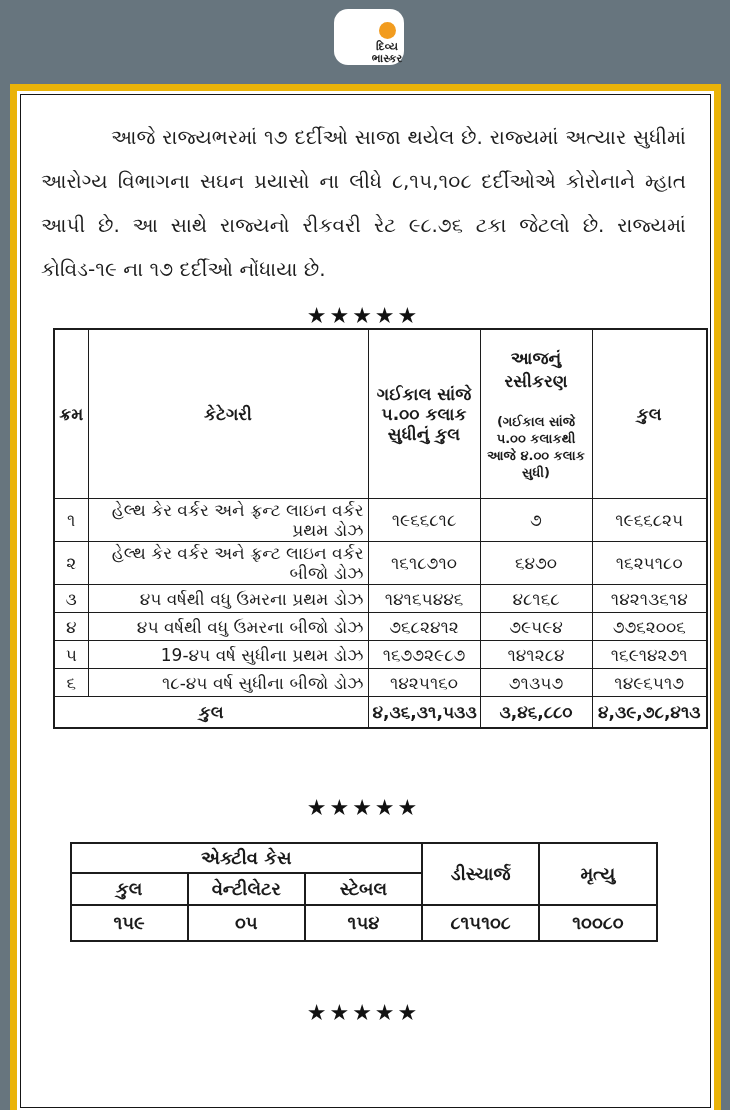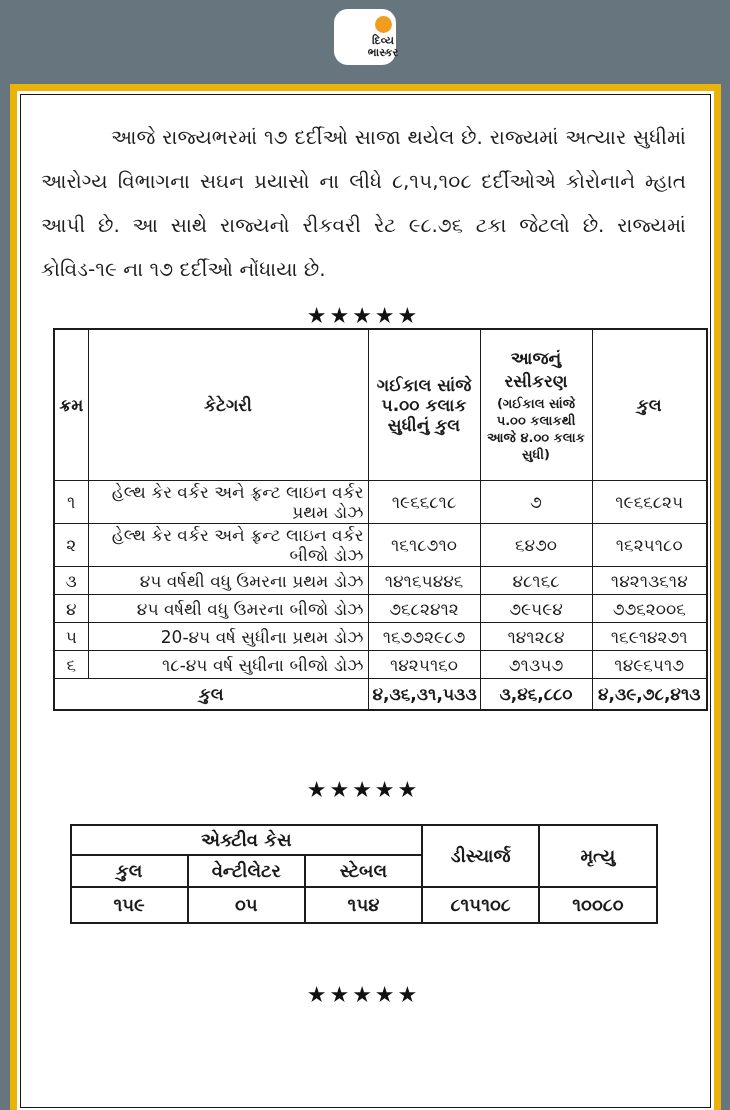--- a/index.html
+++ b/index.html
@@ -6,23 +6,23 @@
   html,body { width:730px; height:1110px; }
   body {
     background:#67757e;
     font-family:"DejaVu Sans","Liberation Sans",sans-serif;
     color:#1a1a1a;
     position:relative;
     overflow:hidden;
   }
   
   .logo {
-    position:absolute; top:9px; left:334px; width:62px; height:56px;
+    position:absolute; top:9px; left:334px; width:70px; height:56px;
     background:#ffffff; border-radius:14px;
-    display:flex; flex-direction:column; align-items:center; justify-content:center;
+    display:flex; flex-direction:column; align-items:center; justify-content:flex-end;
     z-index:3;
     padding-left:36px;
   }
   .logo-dot { width:17px; height:17px; border-radius:50%; margin-bottom:2px; }
   .logo-text { font-size:11px; line-height:12px; font-weight:bold; color:#222; text-align:center; }
   
   .paper {
     position:absolute; left:10px; top:84px; width:711px; height:1034px;
     background:#ffffff; border:7px solid #eab308;
   }
@@ -38,21 +38,21 @@
   .stars { text-align:center; font-size:22px; letter-spacing:3px; color:#111; }
   .stars-1 { margin-top:8px; }
   .stars-2 { margin-top:66px; }
   .stars-3 { margin-top:58px; }
   .section-heading { font-weight:bold; font-size:21px; margin:16px 0 12px 2px; }
   
   table { border-collapse:collapse; table-layout:fixed; }
   .vax-table { width:653px; margin-left:12px; border:2px solid #1c1c1c; }
   .vax-table th, .vax-table td { border:1.5px solid #1c1c1c; vertical-align:middle; }
   .vax-table th { font-size:17px; font-weight:bold; text-align:center; padding:17px 3px; height:108px; }
-  .vax-table .th-note { display:block; font-size:13px; line-height:17px; font-weight:bold; margin-top:2px; }
+  .vax-table .th-note { display:block; font-size:13px; line-height:17px; font-weight:bold; margin-top:20px; }
   .vax-table .th-main { display:block; font-size:17px; line-height:23px; }
   .vax-table td { font-size:17px; height:28px; padding:1px 4px; }
   .vax-table td.num, .vax-table td.sn { text-align:center; }
   .vax-table td.cat { text-align:right; padding-left:7px; }
   .vax-table tr.total td { font-weight:bold; height:31px; text-align:center; font-size:17px; }
   .col-sn{width:34px;} .col-cat{width:280px;} .col-y{width:112px;} .col-t{width:112px;} .col-tot{width:115px;}
   
   .patients-heading { text-align:center; font-weight:bold; font-size:22px; margin-top:46px; }
   .pat-table { width:588px; margin:22px auto 0 auto; border:2px solid #1c1c1c; }
   .pat-table th, .pat-table td { border:2px solid #1c1c1c; text-align:center; font-weight:bold; vertical-align:middle; }
@@ -123,21 +123,21 @@
         </tr>
         <tr>
           <td class="sn">૪</td>
           <td class="cat">૪૫ વર્ષથી વધુ ઉમરના બીજો ડોઝ</td>
           <td class="num">૭૬૮૨૪૧૨</td>
           <td class="num">૭૯૫૯૪</td>
           <td class="num">૭૭૬૨૦૦૬</td>
         </tr>
         <tr>
           <td class="sn">૫</td>
-          <td class="cat">20-૪૫ વર્ષ સુધીના પ્રથમ ડોઝ</td>
+          <td class="cat">19-૪૫ વર્ષ સુધીના પ્રથમ ડોઝ</td>
           <td class="num">૧૬૭૭૨૯૮૭</td>
           <td class="num">૧૪૧૨૮૪</td>
           <td class="num">૧૬૯૧૪૨૭૧</td>
         </tr>
         <tr>
           <td class="sn">૬</td>
           <td class="cat">૧૮-૪૫ વર્ષ સુધીના બીજો ડોઝ</td>
           <td class="num">૧૪૨૫૧૬૦</td>
           <td class="num">૭૧૩૫૭</td>
           <td class="num">૧૪૯૬૫૧૭</td>

